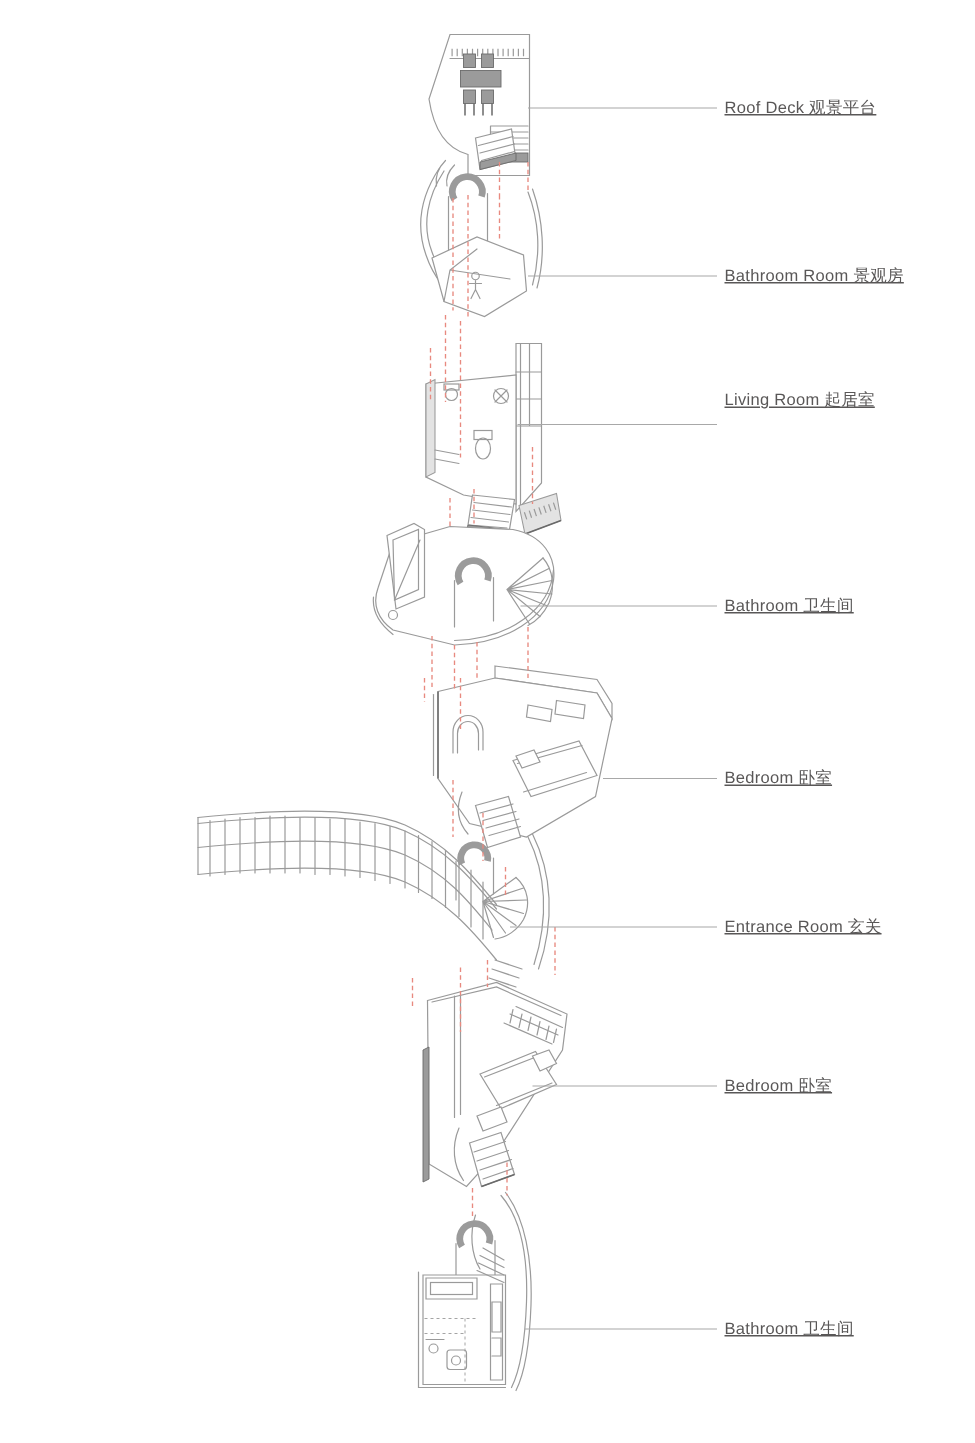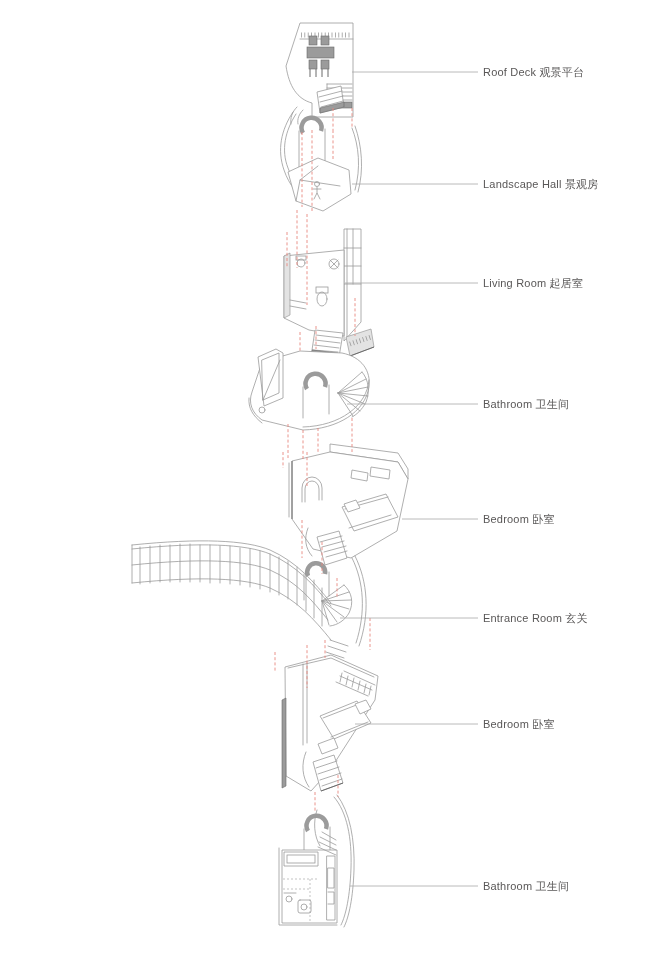--- a/index.html
+++ b/index.html
@@ -16,21 +16,21 @@
   .sd {stroke:var(--line-dark); stroke-width:1; fill:none;}
   .gf {fill:var(--fill-gray); stroke:var(--line); stroke-width:0.7;}
   .df {fill:var(--dark-fill); stroke:var(--line-dark); stroke-width:0.6;}
   .thick{stroke:var(--dark-fill); stroke-width:4.5; fill:none;}
   .red{stroke:var(--red-dash); stroke-width:0.9; fill:none; stroke-dasharray:3 2.2;}
   .lead{stroke:var(--leader); stroke-width:0.8; fill:none;}
   .dash{stroke:var(--line); stroke-width:0.6; stroke-dasharray:2 2; fill:none;}
   .hatch{stroke:var(--line); stroke-width:5; stroke-dasharray:0.8 2.6; fill:none;}
   .label{
     position:absolute; left:483px; height:14px; line-height:14px;
-    font-size:11px; color:var(--label-text); white-space:nowrap; letter-spacing:0.2px;
+    font-size:11px; color:var(--label-text); white-space:nowrap; letter-spacing:0.2px;text-decoration:underline;
   }
 </style>
 </head>
 <body>
 
 <div class="canvas">
 
   <svg width="650" height="962" viewBox="0 0 650 962">
 
     <g>
@@ -178,21 +178,21 @@
       <path class="lead" d="M345,283 L478,283"></path>
       <path class="lead" d="M347,404 L478,404"></path>
       <path class="lead" d="M402,519 L478,519"></path>
       <path class="lead" d="M340,618 L478,618"></path>
       <path class="lead" d="M355,724 L478,724"></path>
       <path class="lead" d="M350,886 L478,886"></path>
     </g>
   </svg>
 
   <div class="label" style="top:65px">Roof Deck 观景平台</div>
-  <div class="label" style="top:177px">Landscape Hall 景观房</div>
-  <div class="label" style="top:276px">Living Room 起居室</div>
+  <div class="label" style="top:177px">Bathroom Room 景观房</div>
+  <div class="label" style="top:260px">Living Room 起居室</div>
   <div class="label" style="top:397px">Bathroom 卫生间</div>
   <div class="label" style="top:512px">Bedroom 卧室</div>
   <div class="label" style="top:611px">Entrance Room 玄关</div>
   <div class="label" style="top:717px">Bedroom 卧室</div>
   <div class="label" style="top:879px">Bathroom 卫生间</div>
 
 </div>
 
 </body></html>

